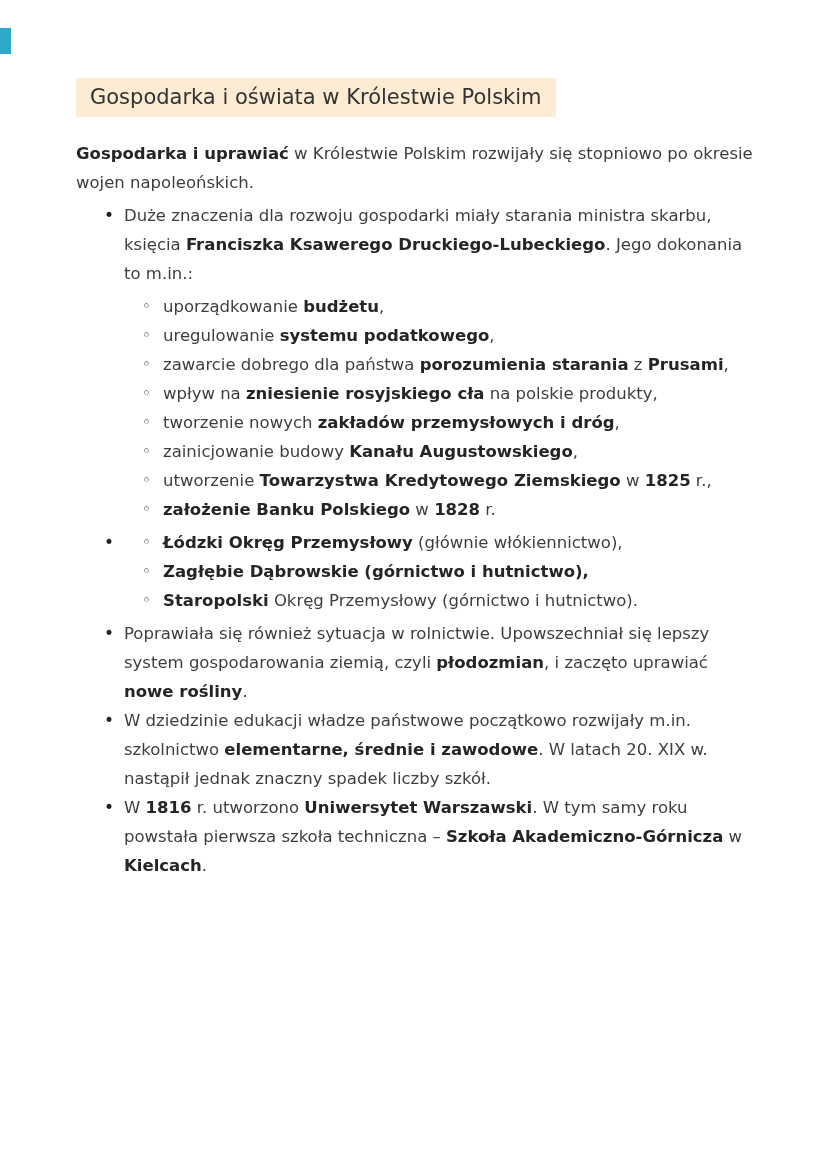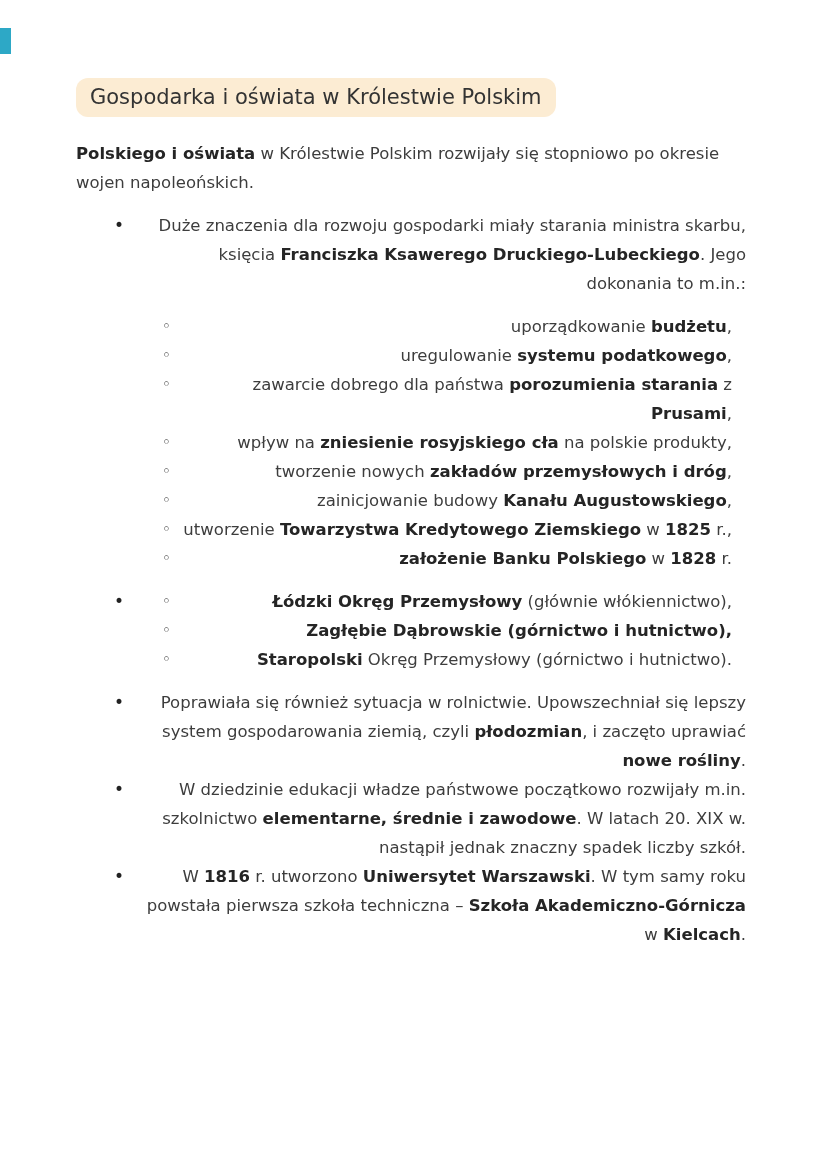--- a/index.html
+++ b/index.html
@@ -21,33 +21,33 @@
     height: 26px;
     background: var(--edge_marker, #2da8c6);
   }
   .content {
     padding: 74px 68px 0 76px;
   }
   .title-row { margin: 0 0 22px 0; }
   .title {
     display: inline-block;
     background: var(--title_highlight, #fcecd3);
-    border-radius: 12px;
+    border-radius: 2px;
     padding: 7px 14px 8px 14px;
     font-size: 21px;
     font-weight: 400;
     color: #333333;
   }
   .txt, .intro {
     font-size: 16.5px;
     line-height: 29px;
   }
   .intro { margin: 0; }
   strong { font-weight: bold; color: #252525; }
-  ul { list-style: none; margin: 14px; padding: 0; text-align: right; }
+  ul { list-style: none; margin: 4px; padding: 0; }
   .li1 {
     position: relative;
     padding-left: 44px;
   }
   .li1::before {
     content: "•";
     position: absolute;
     left: 24px;
     top: 0;
     font-size: 17px;
@@ -70,21 +70,21 @@
 </style>
 </head>
 <body>
 
 <div class="page">
   <div class="edge-marker"></div>
   <div class="content">
 
     <h1 class="title-row"><span class="title">Gospodarka i oświata w Królestwie Polskim</span></h1>
 
-    <p class="intro"><strong>Polskiego i oświata</strong><span> w Królestwie Polskim rozwijały się stopniowo po okresie wojen napoleońskich.</span></p>
+    <p class="intro"><strong>Gospodarka i uprawiać</strong><span> w Królestwie Polskim rozwijały się stopniowo po okresie wojen napoleońskich.</span></p>
 
     <ul class="l1">
 
       <li class="li1">
         <span class="txt"><span>Duże znaczenia dla rozwoju gospodarki miały starania ministra skarbu, księcia </span><strong>Franciszka Ksawerego Druckiego-Lubeckiego</strong><span>. Jego dokonania to m.in.:</span></span>
         <ul class="l2">
           <li class="li2"><span class="txt"><span>uporządkowanie </span><strong>budżetu</strong><span>,</span></span></li>
           <li class="li2"><span class="txt"><span>uregulowanie </span><strong>systemu podatkowego</strong><span>,</span></span></li>
           <li class="li2"><span class="txt"><span>zawarcie dobrego dla państwa </span><strong>porozumienia starania</strong><span> z </span><strong>Prusami</strong><span>,</span></span></li>
           <li class="li2"><span class="txt"><span>wpływ na </span><strong>zniesienie rosyjskiego cła</strong><span> na polskie produkty,</span></span></li>

